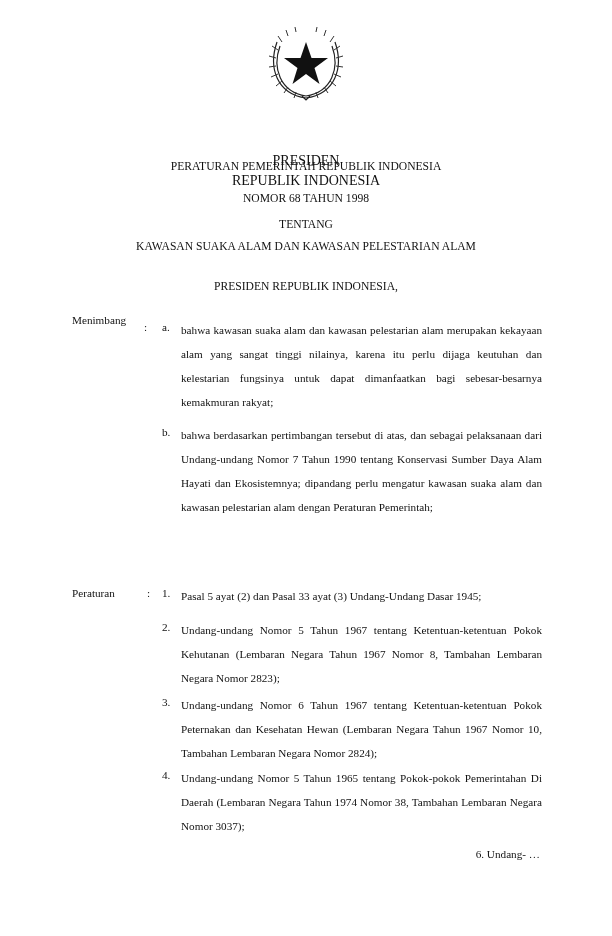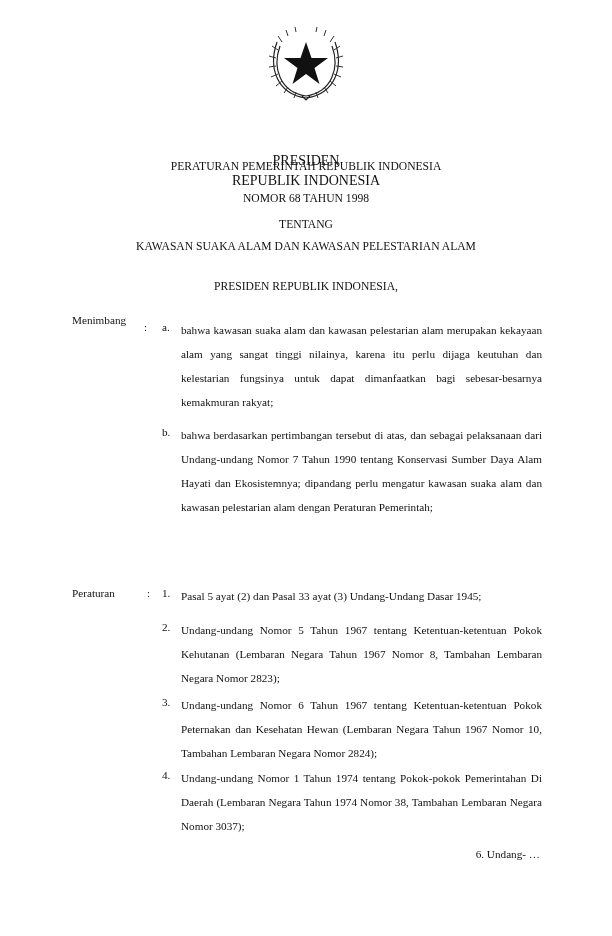--- a/index.html
+++ b/index.html
@@ -93,16 +93,16 @@
   <div class="body">Undang-undang Nomor 5 Tahun 1967 tentang Ketentuan-ketentuan Pokok Kehutanan (Lembaran Negara Tahun 1967 Nomor 8, Tambahan Lembaran Negara Nomor 2823);</div>
 </div>
 
 <div class="item" style="top:693px;">
   <span class="num" style="top:3px;">3.</span>
   <div class="body">Undang-undang Nomor 6 Tahun 1967 tentang Ketentuan-ketentuan Pokok Peternakan dan Kesehatan Hewan (Lembaran Negara Tahun 1967 Nomor 10, Tambahan Lembaran Negara Nomor 2824);</div>
 </div>
 
 <div class="item" style="top:766px;">
   <span class="num" style="top:3px;">4.</span>
-  <div class="body">Undang-undang Nomor 1 Tahun 1974 tentang Pokok-pokok Pemerintahan Di Daerah (Lembaran Negara Tahun 1974 Nomor 38, Tambahan Lembaran Negara Nomor 3037);</div>
+  <div class="body">Undang-undang Nomor 5 Tahun 1965 tentang Pokok-pokok Pemerintahan Di Daerah (Lembaran Negara Tahun 1974 Nomor 38, Tambahan Lembaran Negara Nomor 3037);</div>
 </div>
 
 <div class="footer-next">6.  Undang-  …</div>
 
 </body></html>

